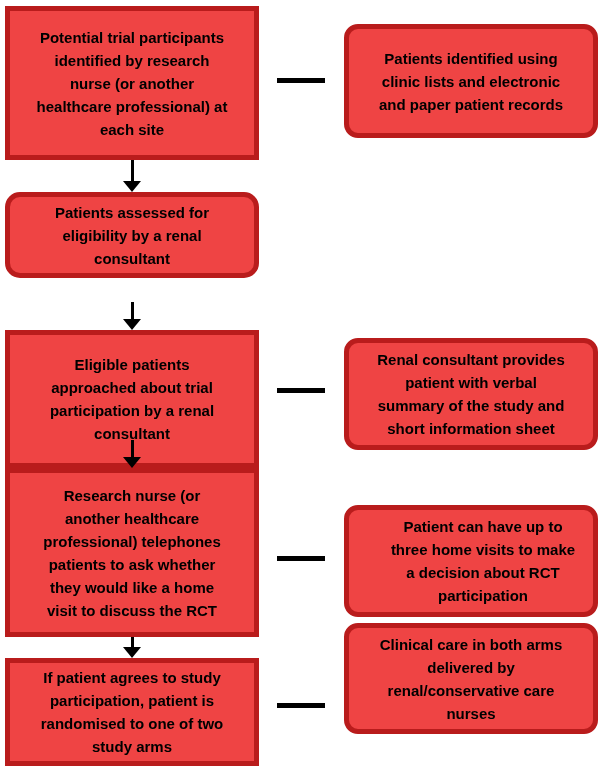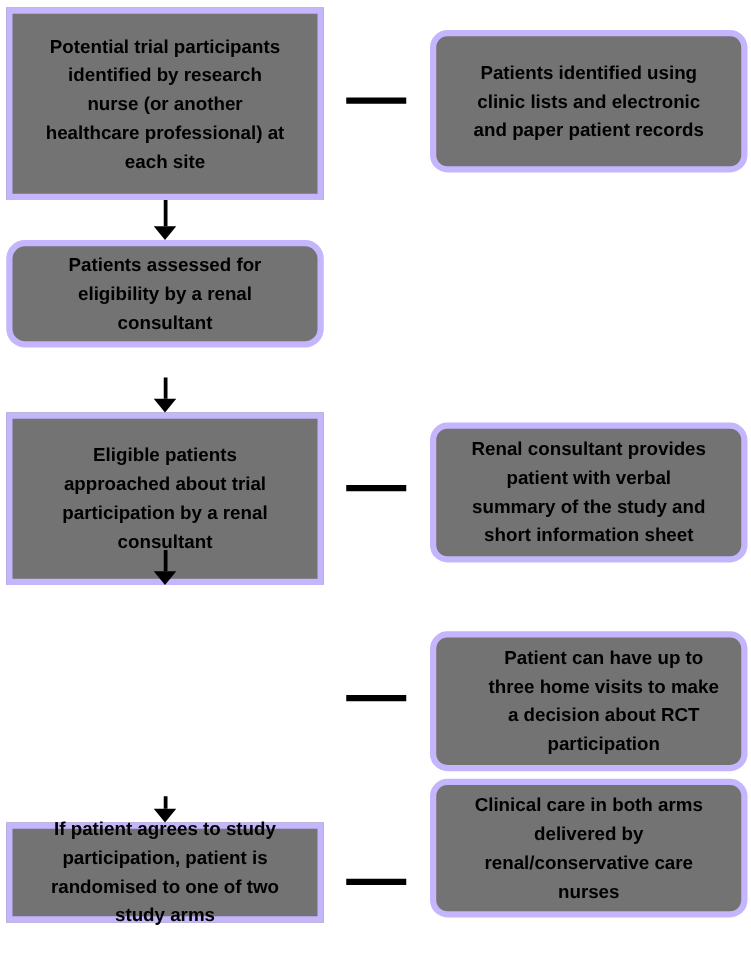--- a/index.html
+++ b/index.html
@@ -11,43 +11,43 @@
     position: relative;
     width: 601px;
     height: 769px;
     background: #ffffff;
     font-family: "Liberation Sans", sans-serif;
     overflow: hidden;
   }
   .box {
     position: absolute;
     box-sizing: border-box;
-    border: 5px solid #c4b5fd;
-    background: #737373;
+    border: 5px solid #b91c1c;
+    background: #ef4444;
     display: flex;
     align-items: center;
     justify-content: center;
     text-align: center;
   }
   .box-text {
     display: block;
     white-space: pre-line;
     font-weight: bold;
     font-size: 15px;
     line-height: 23px;
     color: #000000;
     padding: 0 2px;
   }
   
   .lbox { left: 5px; width: 254px; }
   .l1 { top: 6px;   height: 154px; }
   .l2 { top: 192px; height: 86px; border-radius: 15px; }
   .l3 { top: 330px; height: 138px; text-align: center; }
   .l4 { top: 468px; height: 169px; }
-  .l5 { top: 658px; height: 80px; }
+  .l5 { top: 658px; height: 108px; }
   
   .rbox { left: 344px; width: 254px; border-radius: 14px; }
   .r1 { top: 24px;  height: 114px; }
   .r2 { top: 338px; height: 112px; }
   .r3 { top: 505px; height: 112px; padding-left: 24px; }
   .r4 { top: 623px; height: 111px; }
   
   .arrow {
     position: absolute;
     left: 123px;
@@ -102,20 +102,28 @@
     <span class="box-text">Patients assessed for
 eligibility by a renal
 consultant</span>
   </div>
   <div class="box lbox l3">
     <span class="box-text">Eligible patients
 approached about trial
 participation by a renal
 consultant</span>
   </div>
+  <div class="box lbox l4">
+    <span class="box-text">Research nurse  (or
+another healthcare
+professional) telephones
+patients to ask whether
+they would like a home
+visit to discuss the RCT</span>
+  </div>
   <div class="box lbox l5">
     <span class="box-text">If patient agrees to study
 participation, patient is
 randomised to one of two
 study arms</span>
   </div>
 
   <div class="box rbox r1">
     <span class="box-text">Patients identified using
 clinic lists and electronic

